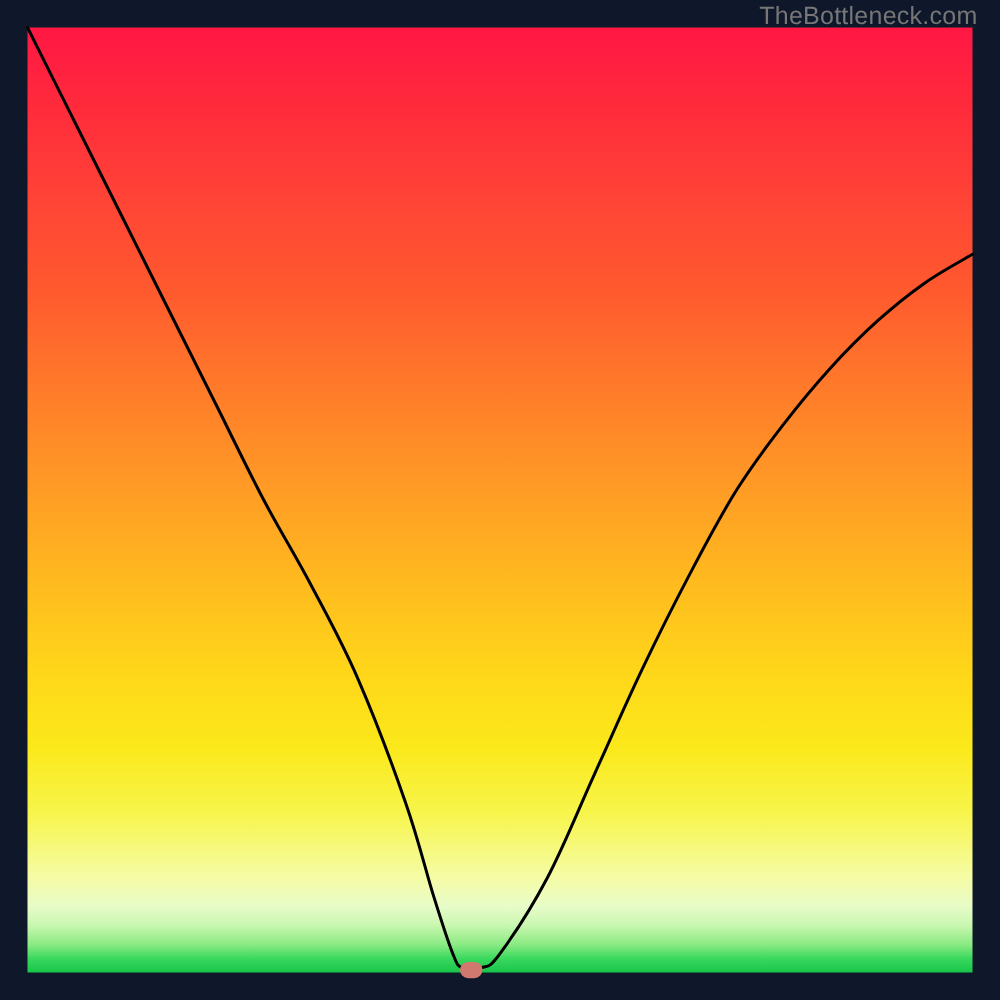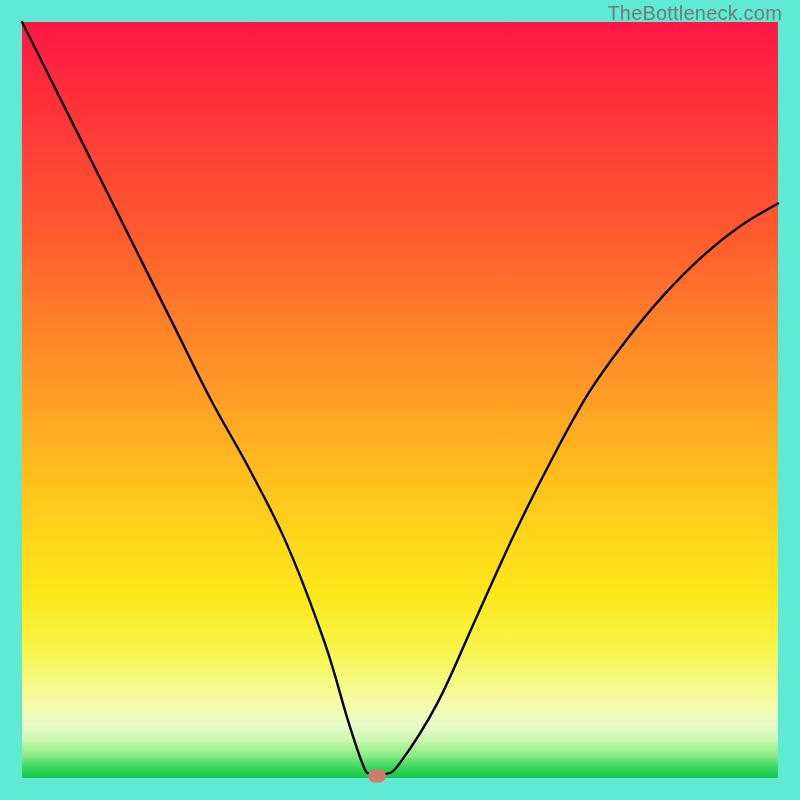--- a/index.html
+++ b/index.html
@@ -8,21 +8,21 @@
     width: 800px;
     height: 800px;
     background: #000;
     overflow: hidden;
     font-family: Arial, Helvetica, sans-serif;
   }
   .frame {
     position: relative;
     width: 800px;
     height: 800px;
-    background: #5eead4;
+    background: #0f172a;
   }
   .plot-area {
     position: absolute;
     left: 22px;
     top: 22px;
     width: 756px;
     height: 756px;
     
     background: linear-gradient(
       to bottom,

